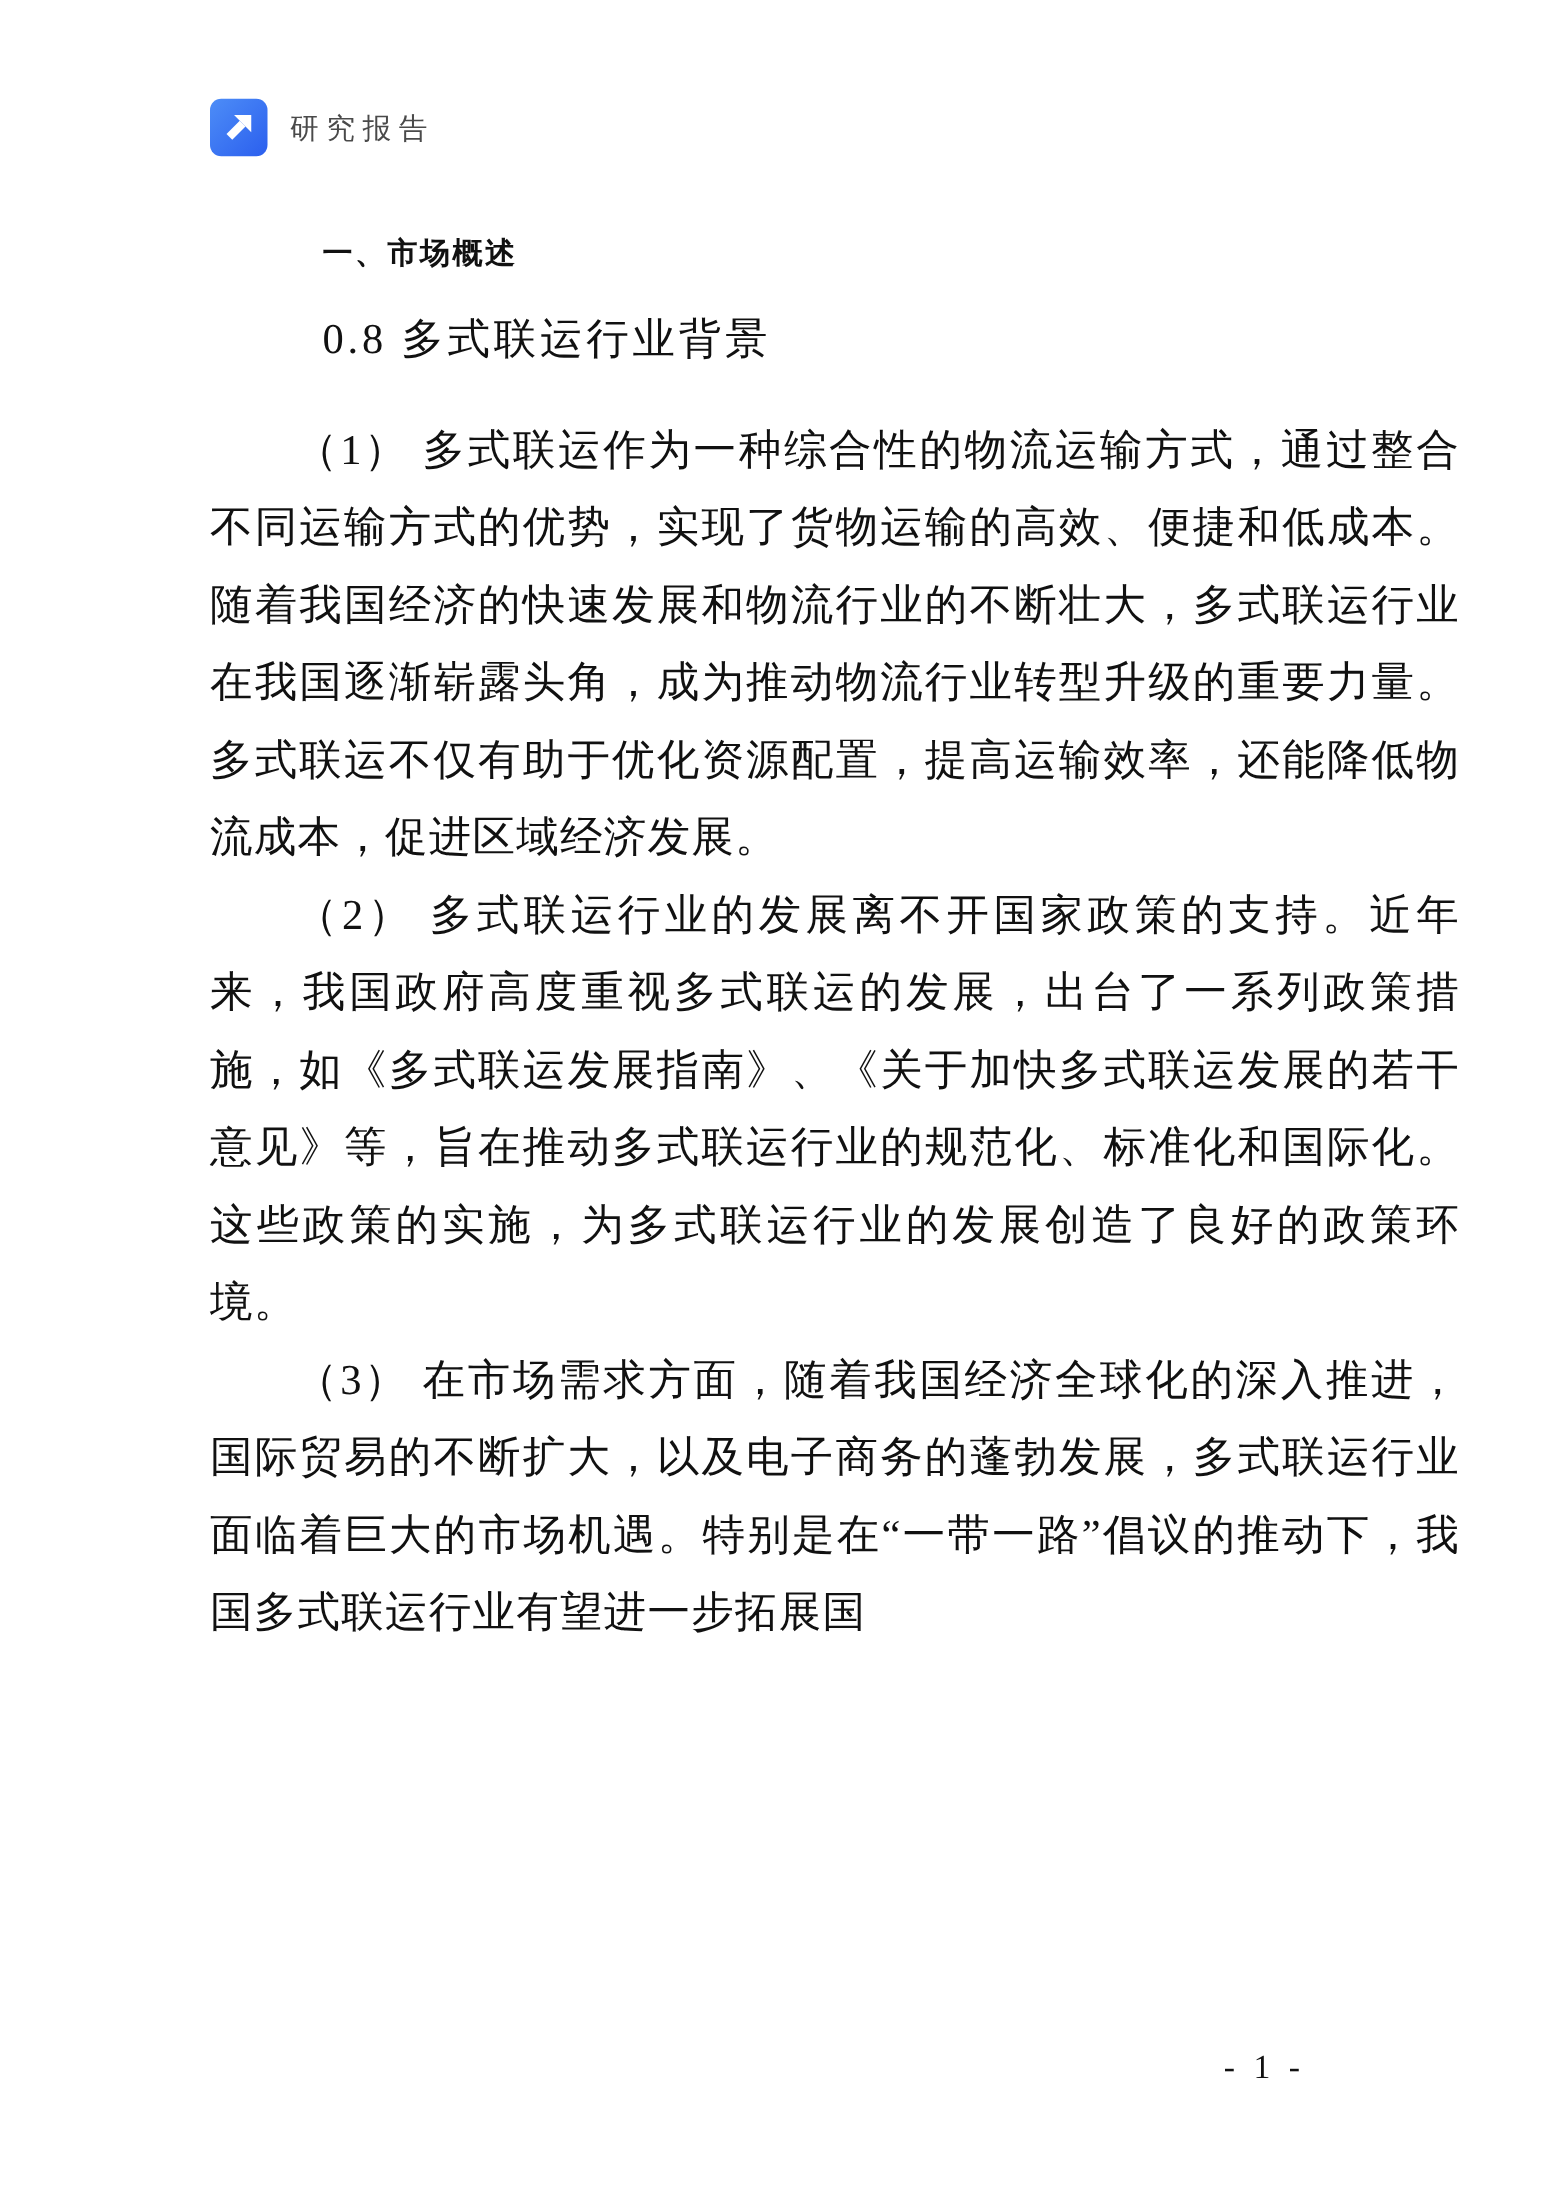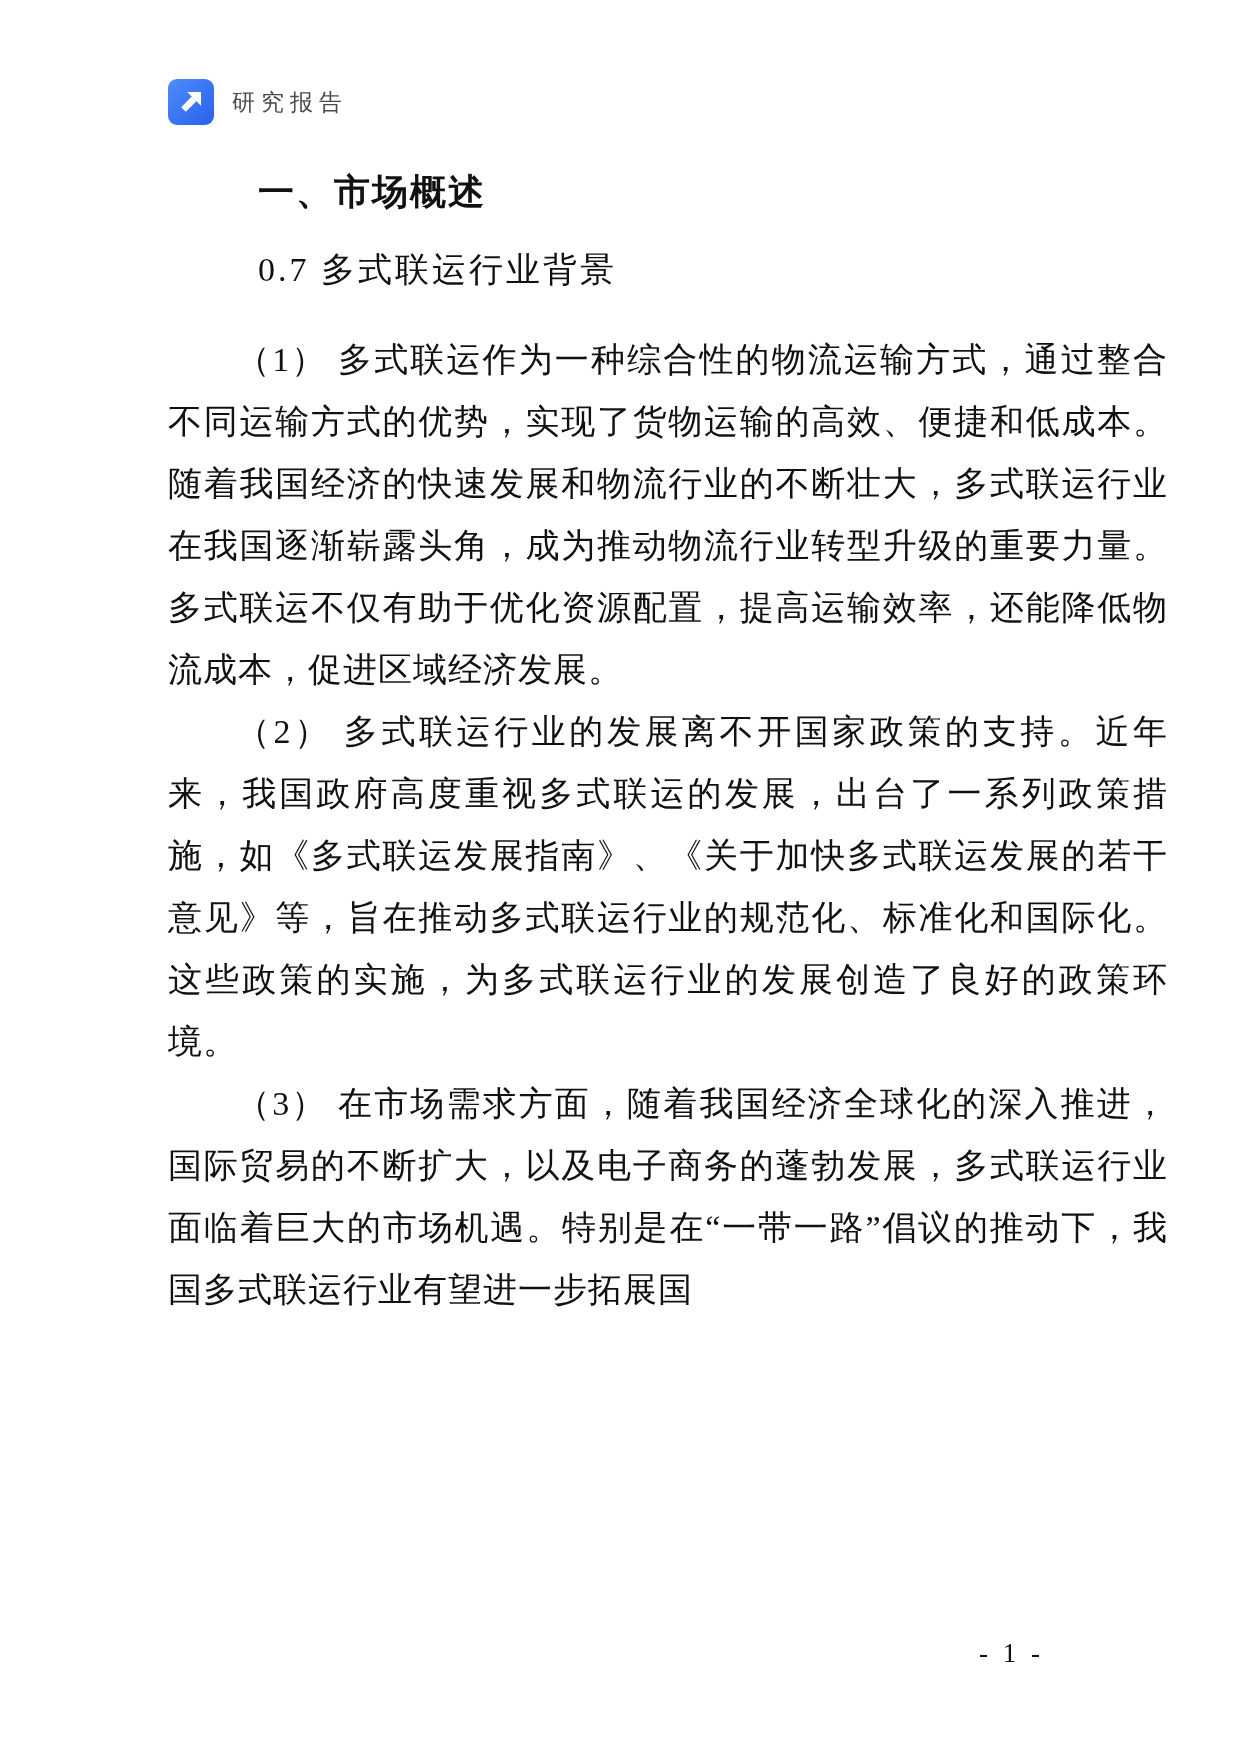--- a/index.html
+++ b/index.html
@@ -48,26 +48,26 @@
     text-align: center;
     font-family: "Liberation Sans", sans-serif;
     font-weight: bold;
     color: #e50000;
     font-size: 45px;
     line-height: 72px;
     letter-spacing: 2px;
   }
   
   .section-heading {
-    margin-top: 42px;
+    margin-top: 60px;
     padding-left: 90px;
     font-family: "Liberation Sans", sans-serif;
     font-weight: bold;
     color: #111111;
-    font-size: 36px;
+    font-size: 24px;
     letter-spacing: 2px;
   }
   .subsection-heading {
     margin-top: 30px;
     padding-left: 90px;
     font-family: "Liberation Serif", serif;
     font-weight: normal;
     color: #111111;
     font-size: 34px;
     letter-spacing: 3px;
@@ -108,21 +108,21 @@
         <polygon points="9,4 20,4 20,15" fill="#ffffff"></polygon>
         <line x1="6" y1="18" x2="14.5" y2="9.5" stroke="#ffffff" stroke-width="5.2"></line>
       </svg>
     </div>
     <span class="brand-text">研究报告</span>
   </div>
 
 
   <h2 class="section-heading">一、市场概述</h2>
 
-  <h3 class="subsection-heading">0.7 多式联运行业背景</h3>
+  <h3 class="subsection-heading">0.8 多式联运行业背景</h3>
 
   <div class="body-text">
     <p>（1） 多式联运作为一种综合性的物流运输方式，通过整合不同运输方式的优势，实现了货物运输的高效、便捷和低成本。随着我国经济的快速发展和物流行业的不断壮大，多式联运行业在我国逐渐崭露头角，成为推动物流行业转型升级的重要力量。多式联运不仅有助于优化资源配置，提高运输效率，还能降低物流成本，促进区域经济发展。</p>
     <p>（2） 多式联运行业的发展离不开国家政策的支持。近年来，我国政府高度重视多式联运的发展，出台了一系列政策措施，如《多式联运发展指南》、《关于加快多式联运发展的若干意见》等，旨在推动多式联运行业的规范化、标准化和国际化。这些政策的实施，为多式联运行业的发展创造了良好的政策环境。</p>
     <p>（3） 在市场需求方面，随着我国经济全球化的深入推进，国际贸易的不断扩大，以及电子商务的蓬勃发展，多式联运行业面临着巨大的市场机遇。特别是在“一带一路”倡议的推动下，我国多式联运行业有望进一步拓展国</p>
   </div>
 
   <div class="page-number">- 1 -</div>
 
 </div>

